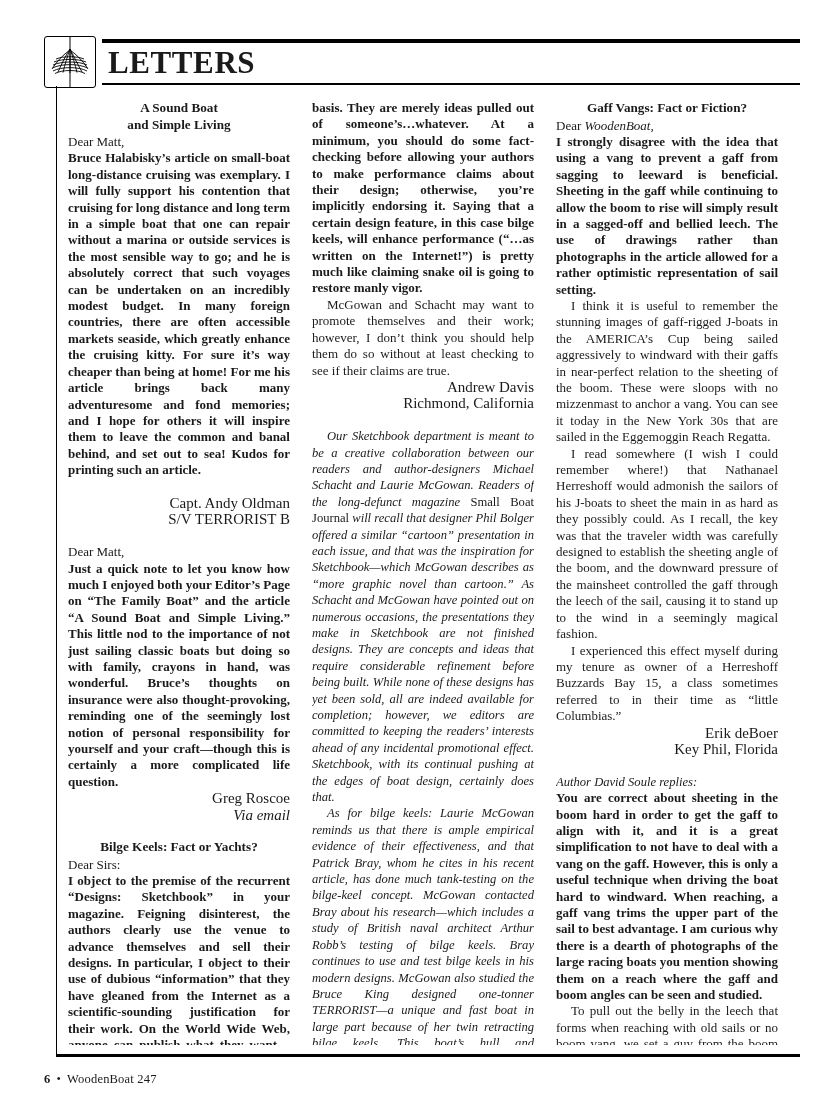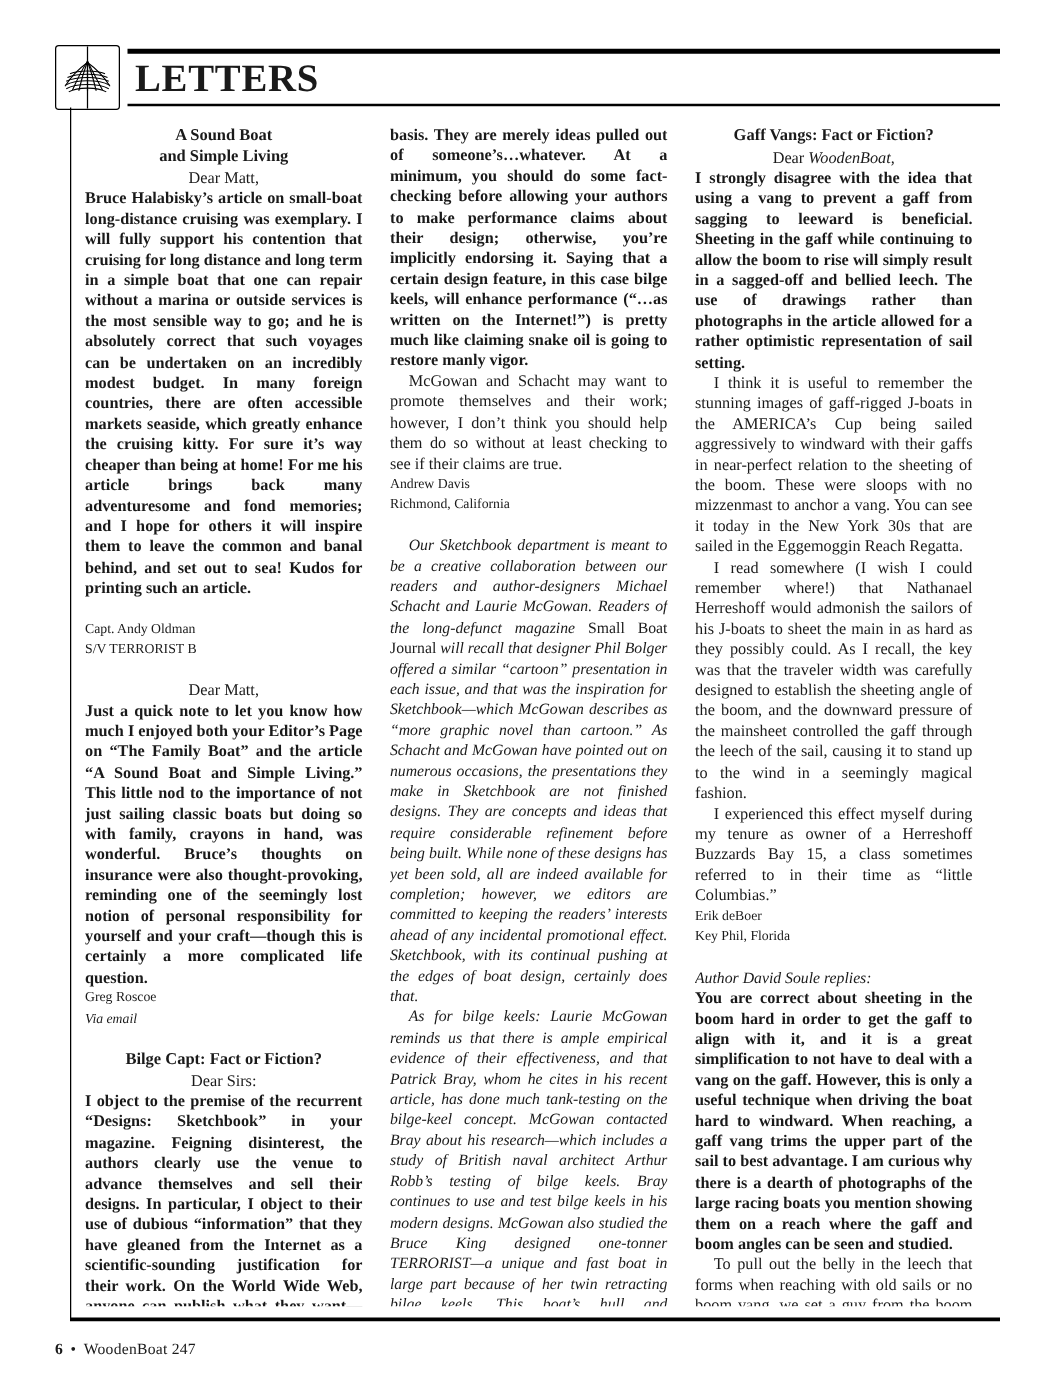--- a/index.html
+++ b/index.html
@@ -93,21 +93,21 @@
     text-align: center;
     line-height: 16.5px;
     margin: 0 0 1px 0;
   }
   .sec-head.spaced { margin-top: 16px; }
 
   .salutation {
     font-size: 13px;
     line-height: 16.4px;
     margin: 0;
-    text-align: center;
+    text-align: left;
   }
   p.body {
     font-size: 13px;
     line-height: 16.4px;
     margin: 0;
     text-align: justify;
     text-justify: inter-word;
     hyphens: manual;
   }
   p.body.indent { text-indent: 15px; }
@@ -118,23 +118,23 @@
     line-height: 16.4px;
     margin: 0;
     text-align: justify;
     font-style: italic;
   }
   p.ital.indent { text-indent: 15px; }
   .rom { font-style: normal; }
   .ital-inline { font-style: italic; }
 
   .sig {
-    font-size: 11px;
-    line-height: 16.4px;
-    text-align: left;
+    font-size: 15px;
+    line-height: 16.4px;
+    text-align: right;
     margin: 0;
   }
   .sig.gap { margin-top: 16.4px; }
   .sig .em { font-style: italic; font-family: Liberation Serif, serif; }
 
   .reply-head {
     font-size: 12.6px;
     font-style: italic;
     line-height: 16.4px;
     margin: 0;
@@ -200,21 +200,21 @@
       <p class="sig gap">Capt. Andy Oldman</p>
       <p class="sig">S/V TERRORIST B</p>
 
       <div class="blockgap"></div>
 
       <p class="salutation">Dear Matt,</p>
       <p class="body noindent">Just a quick note to let you know how much I enjoyed both your Editor’s Page on “The Family Boat” and the article “A Sound Boat and Simple Living.” This little nod to the importance of not just sailing classic boats but doing so with family, crayons in hand, was wonderful. Bruce’s thoughts on insurance were also thought-provoking, reminding one of the seemingly lost notion of personal responsibility for yourself and your craft—though this is certainly a more complicated life question.</p>
       <p class="sig">Greg Roscoe</p>
       <p class="sig"><span class="em">Via email</span></p>
 
-      <div class="sec-head spaced">Bilge Capt: Fact or Fiction?</div>
+      <div class="sec-head spaced">Bilge Keels: Fact or Yachts?</div>
       <p class="salutation">Dear Sirs:</p>
       <p class="body noindent">I object to the premise of the recurrent “Designs: Sketchbook” in your magazine. Feigning disinterest, the authors clearly use the venue to advance themselves and sell their designs. In particular, I object to their use of dubious “information” that they have gleaned from the Internet as a scientific-sounding justification for their work. On the World Wide Web, anyone can publish what they want—whether it be on global warming or imaginary flows around a submerged foil—but that doesn’t make it true.</p>
 
     </div>
 
     <div class="col">
 
       <p class="body noindent">basis. They are merely ideas pulled out of someone’s…whatever. At a minimum, you should do some fact-checking before allowing your authors to make performance claims about their design; otherwise, you’re implicitly endorsing it. Saying that a certain design feature, in this case bilge keels, will enhance performance (“…as written on the Internet!”) is pretty much like claiming snake oil is going to restore manly vigor.</p>
       <p class="body indent">McGowan and Schacht may want to promote themselves and their work; however, I don’t think you should help them do so without at least checking to see if their claims are true.</p>
       <p class="sig">Andrew Davis</p>

